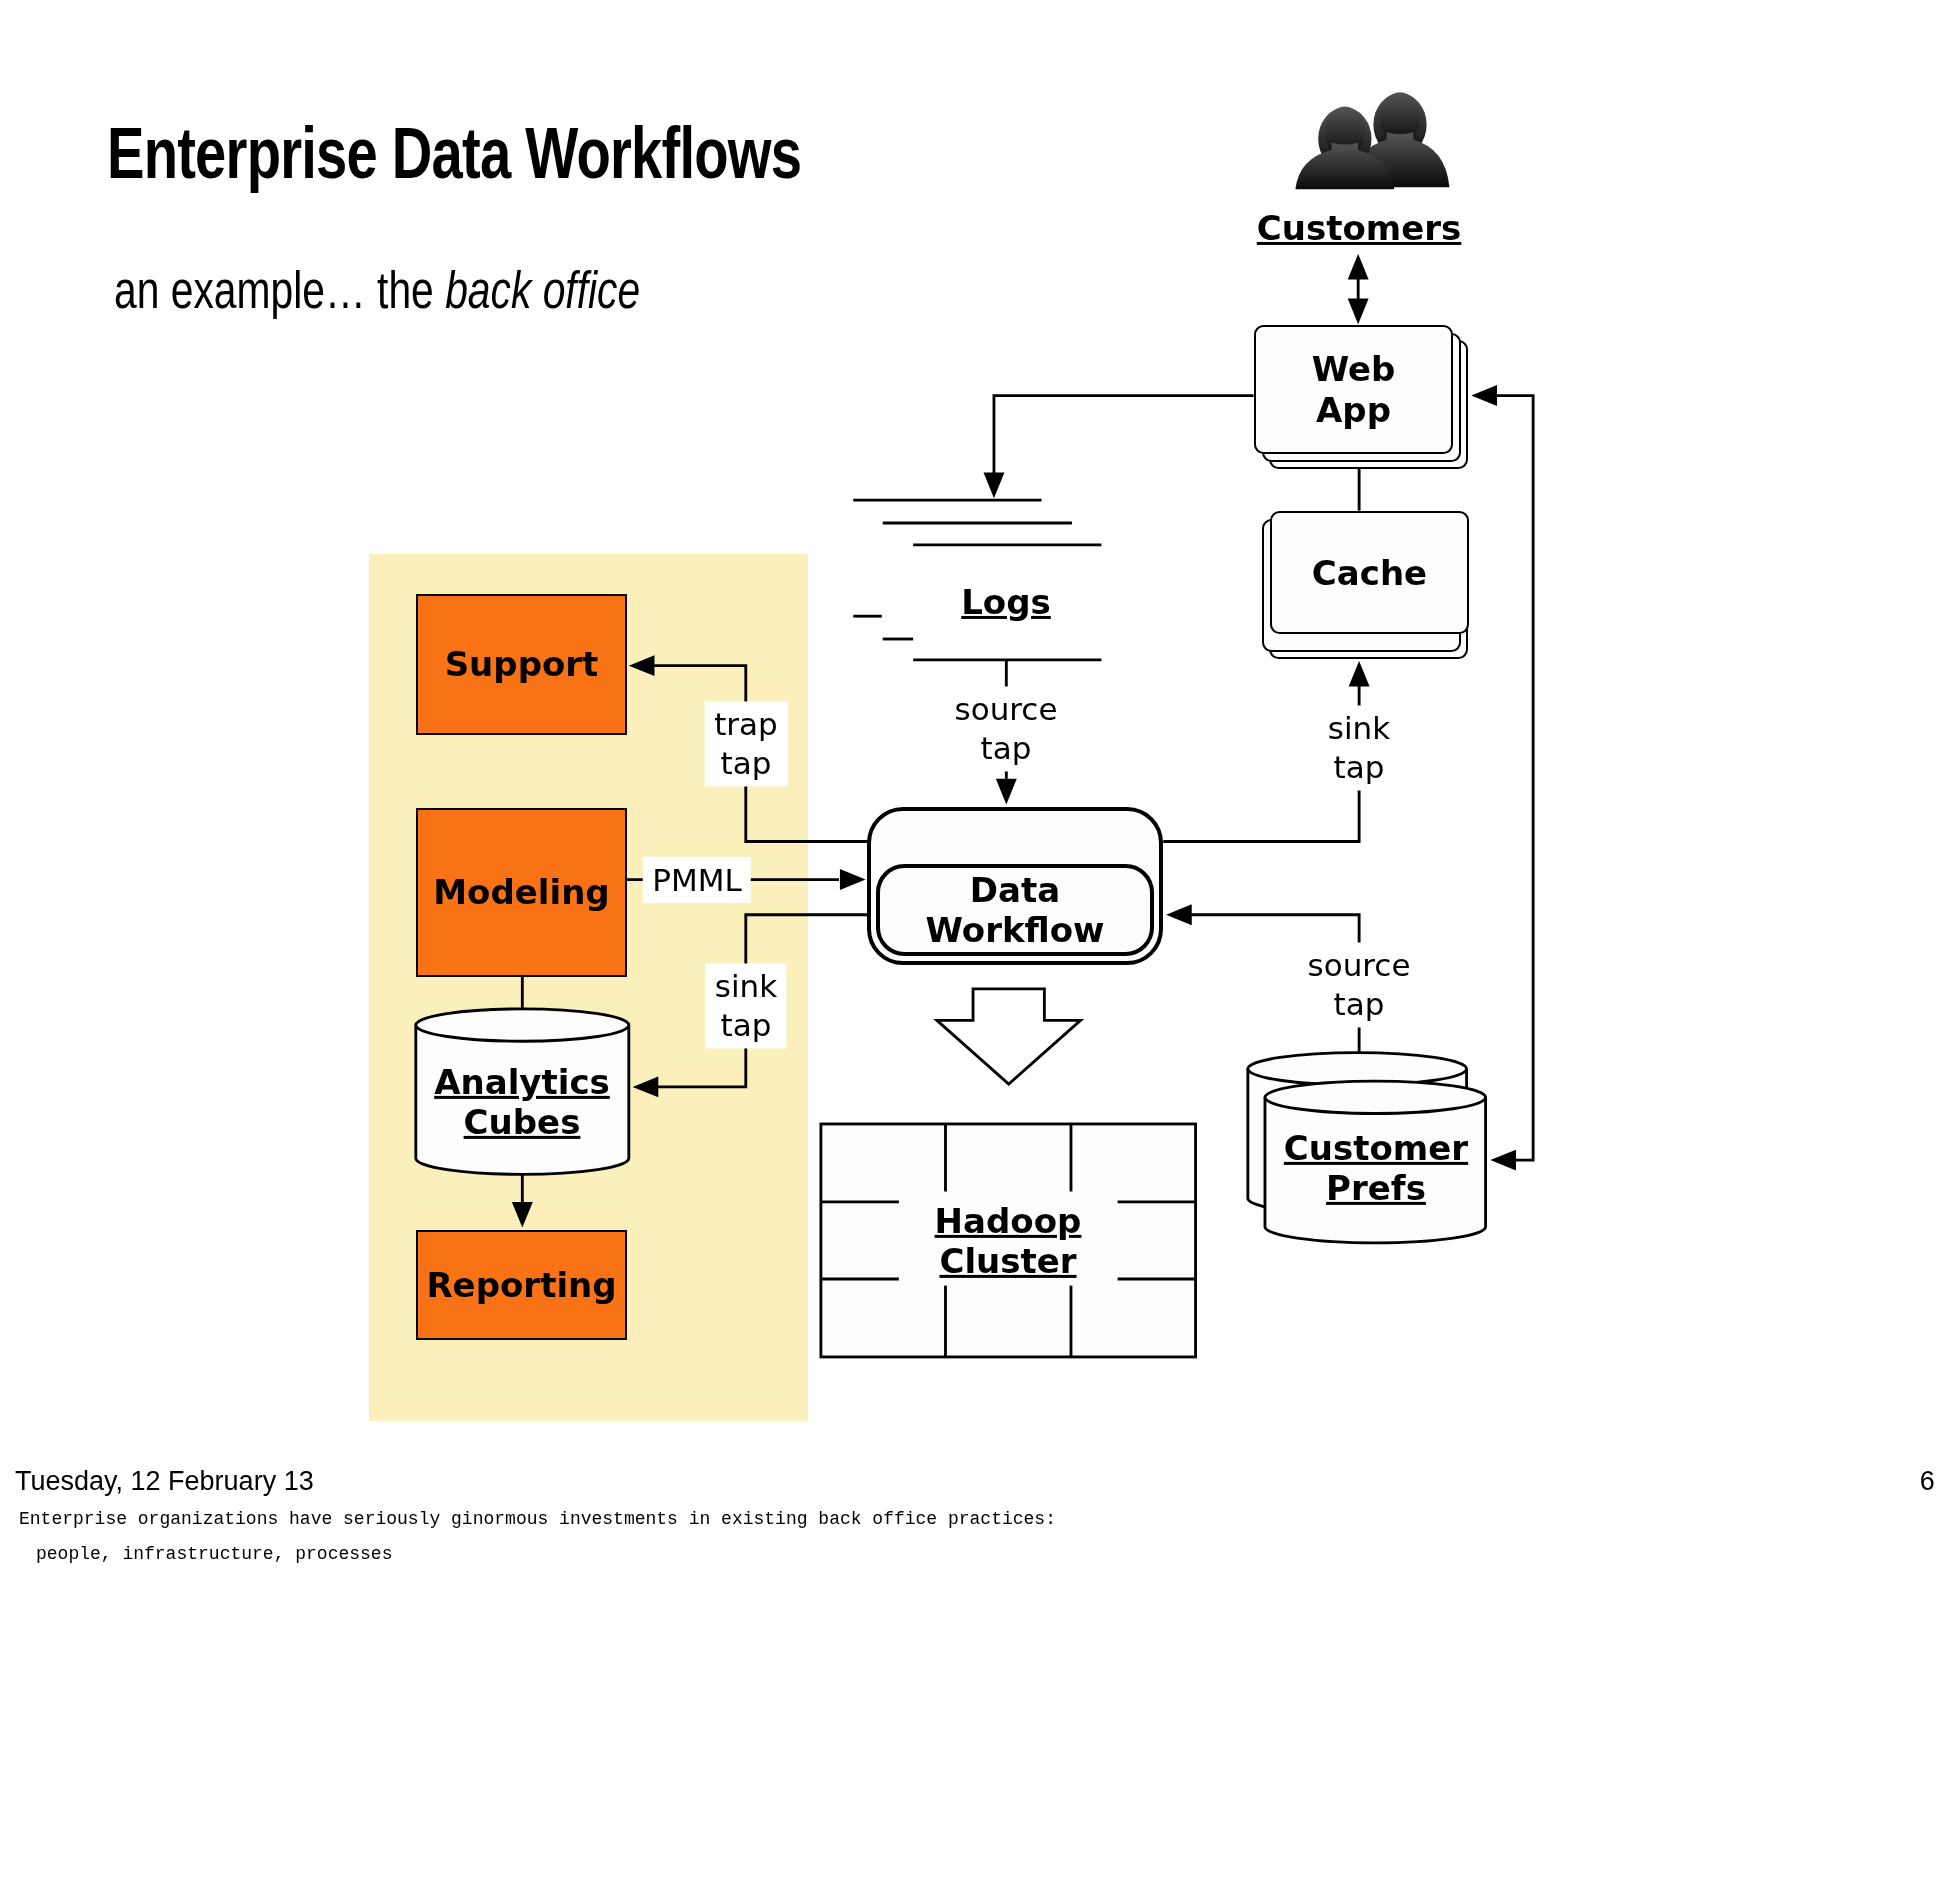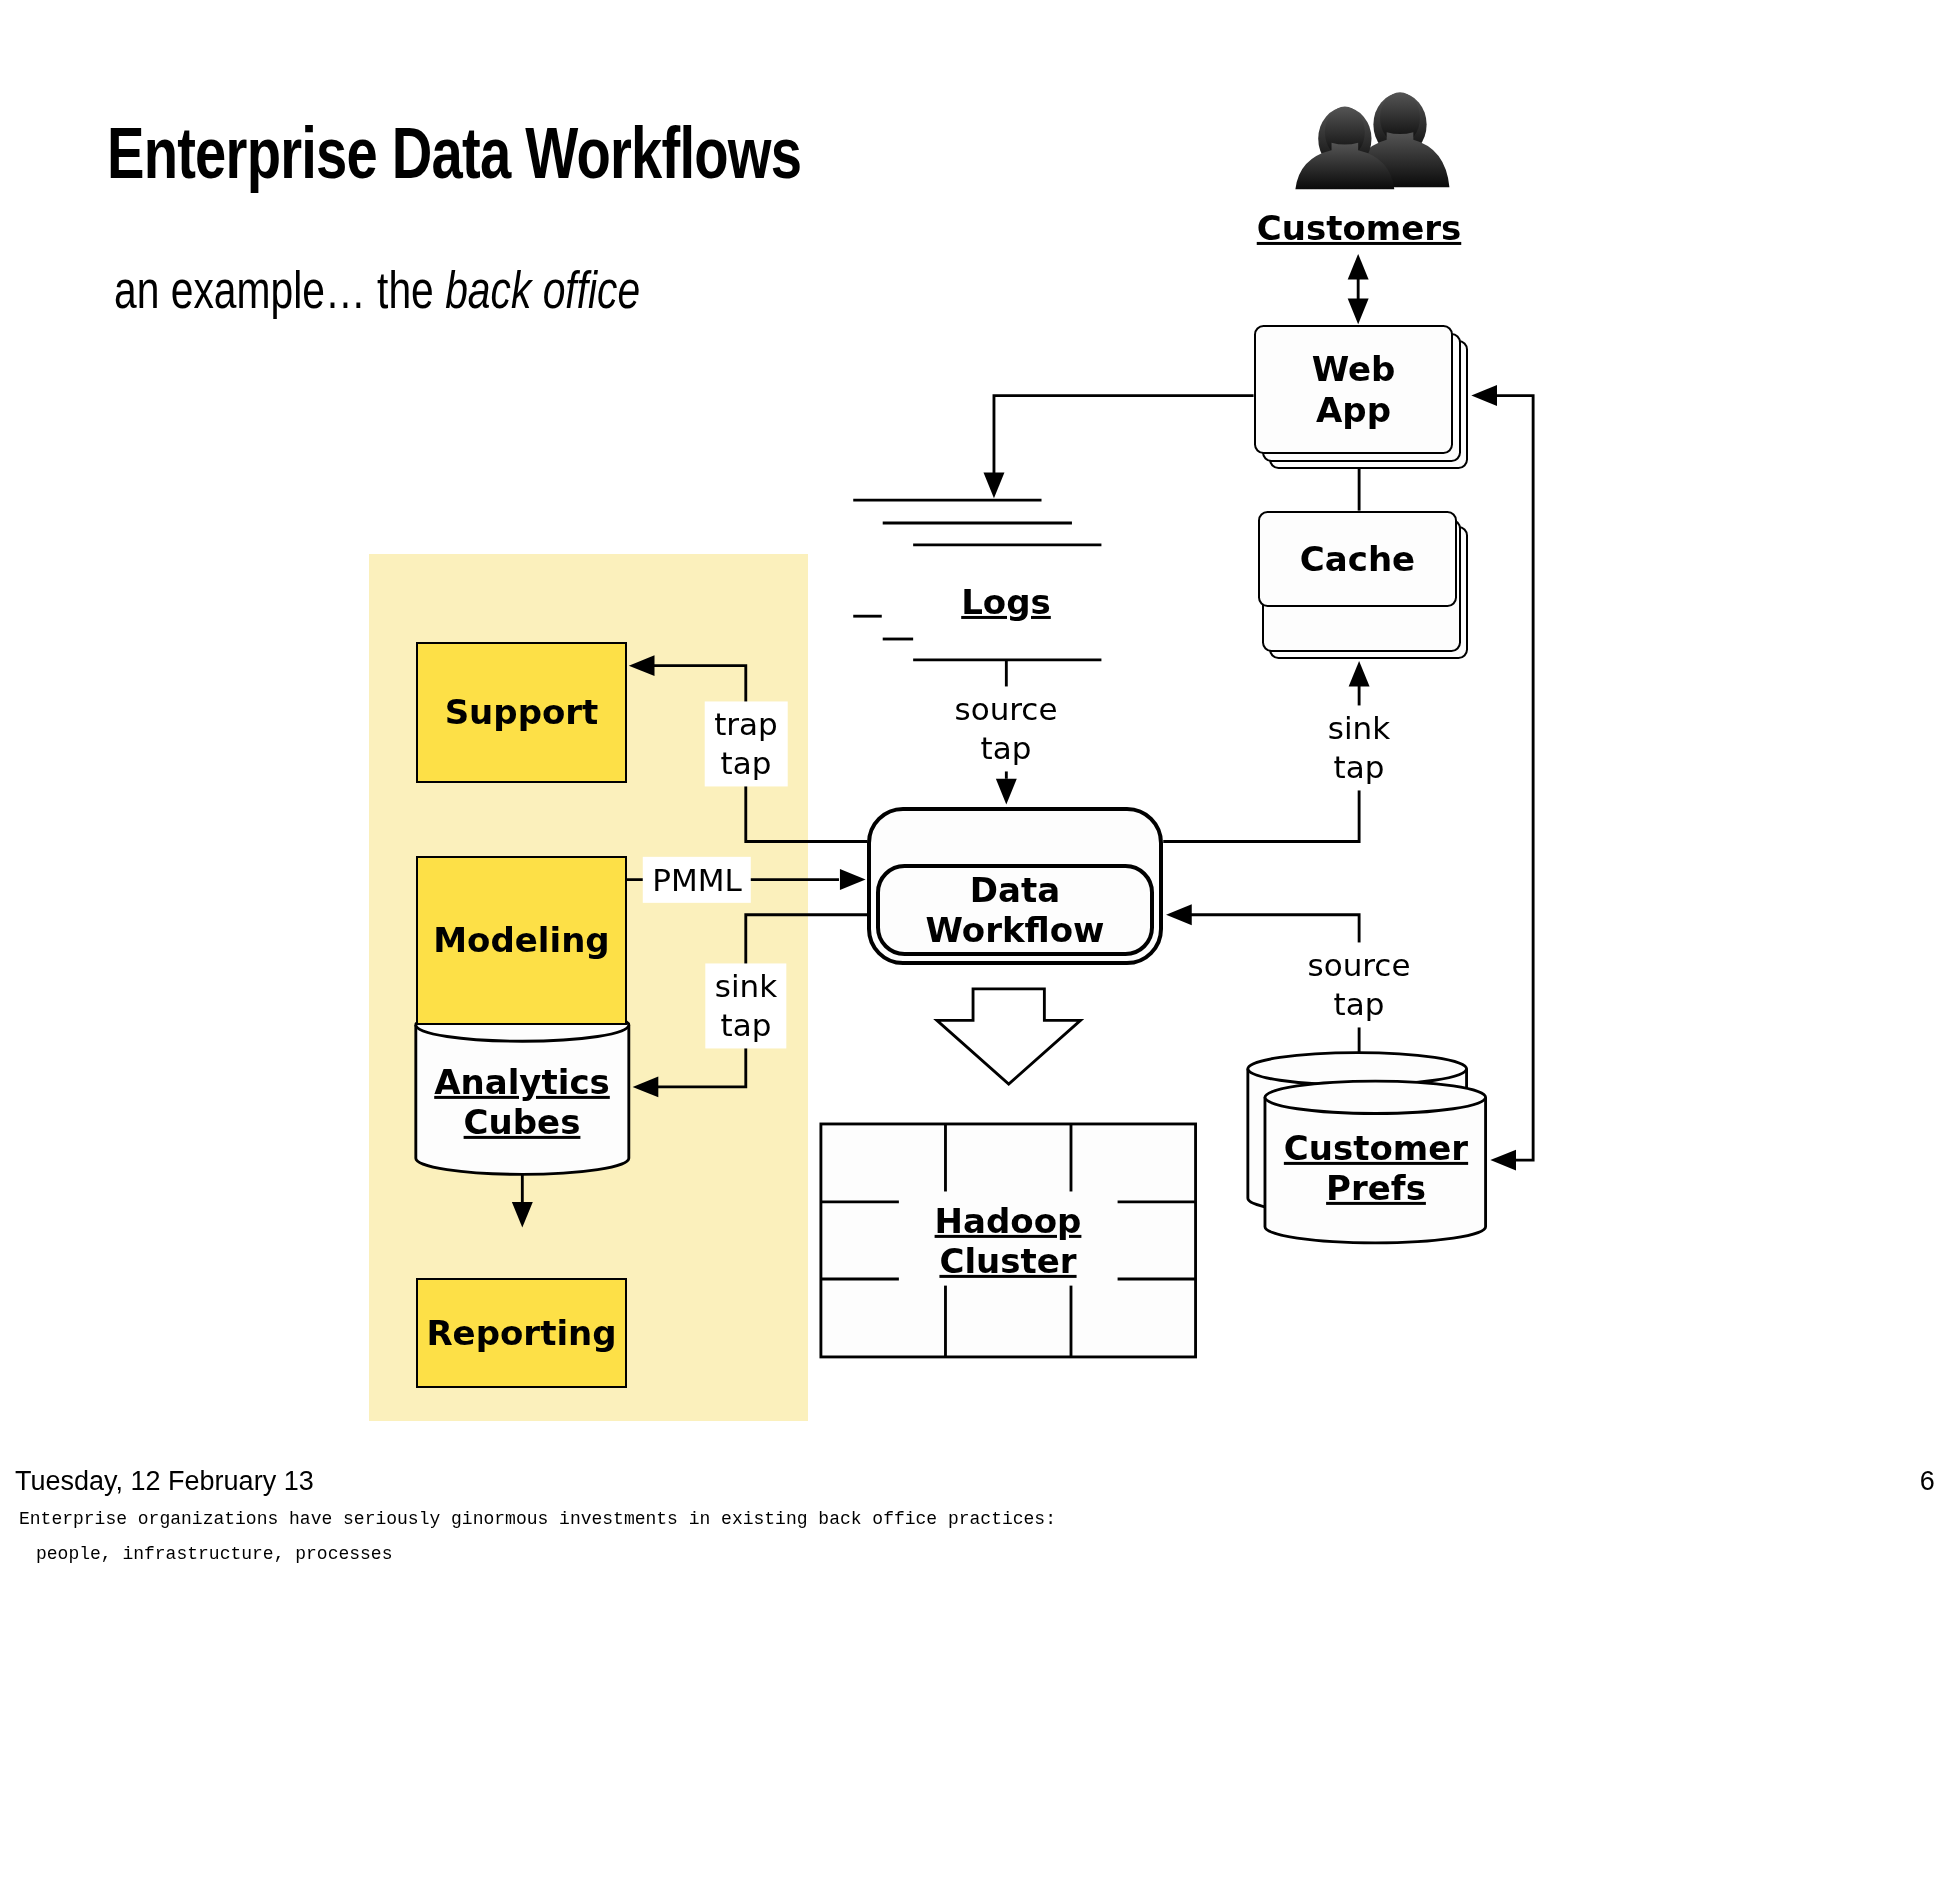--- a/index.html
+++ b/index.html
@@ -6,22 +6,22 @@
   .slide{position:relative;width:1948px;height:1898px;background:#ffffff;overflow:hidden;
          font-family:"DejaVu Sans",sans-serif;color:#000;}
   .abs{position:absolute;}
   .title{left:107px;top:112px;font-family:"Liberation Sans",sans-serif;font-weight:bold;
          font-size:72px;letter-spacing:-1px;transform:scaleX(0.78);transform-origin:left top;white-space:nowrap;}
   .subtitle{left:114px;top:261px;font-family:"Liberation Sans",sans-serif;font-size:51px;
             transform:scaleX(0.80);transform-origin:left top;white-space:nowrap;}
   .subtitle .em{font-style:italic;}
   .hl-panel{left:369px;top:554px;width:439px;height:867px;background:#FBF0BC;z-index:1;}
   svg.layer{left:0;top:0;z-index:2;}
-  .node{z-index:3;box-sizing:border-box;background:#fde047;border:2.9px solid #000;
-        display:flex;align-items:center;justify-content:center;text-align:center;margin-top:48px;}
+  .node{z-index:3;box-sizing:border-box;background:#f97316;border:2.9px solid #000;
+        display:flex;align-items:center;justify-content:center;text-align:center;}
   .node .lbl, .free-lbl{font-weight:bold;font-size:34px;line-height:1.18;white-space:pre-line;text-align:center;}
   .stack-wrap{z-index:3;}
   .stack-layer{position:absolute;box-sizing:border-box;background:#FDFDFD;border:2.9px solid #000;border-radius:9.5px;}
   .dw-outer{z-index:3;box-sizing:border-box;background:#FDFDFD;border:4.8px solid #000;border-radius:36px;}
   .dw-inner{position:absolute;left:4.8px;top:4.8px;right:4.8px;bottom:4.8px;box-sizing:border-box;
             border:4.8px solid #000;border-radius:28.5px;display:flex;align-items:center;justify-content:center;margin-top:48px;}
   .free-lbl{z-index:4;transform:translate(-50%,-50%);text-decoration:underline;}
   .tap-lbl{z-index:4;transform:translate(-50%,-50%);background:#ffffff;padding:3.8px 9.5px;
            font-size:31px;line-height:1.25;white-space:pre-line;text-align:center;}
   .footer-txt{font-family:"Liberation Sans",sans-serif;font-size:27px;z-index:4;}
@@ -138,21 +138,21 @@
     <div class="stack-layer" style="left:7.6px;top:7.6px;width:199px;height:129px;"></div>
     <div class="stack-layer" style="left:0;top:0;width:199px;height:129px;display:flex;align-items:center;justify-content:center;">
       <div class="lbl" style="font-weight:bold;font-size:34px;line-height:1.18;white-space:pre-line;text-align:center;">Web
 App</div>
     </div>
   </div>
 
   <div class="abs stack-wrap" style="left:1254px;top:511px;width:214px;height:148px;">
     <div class="stack-layer" style="left:15px;top:15px;width:199px;height:133px;"></div>
     <div class="stack-layer" style="left:7.6px;top:7.6px;width:199px;height:133px;"></div>
-    <div class="stack-layer" style="left:4px;top:0;width:199px;height:96px;display:flex;align-items:center;justify-content:center;">
+    <div class="stack-layer" style="left:16px;top:0;width:199px;height:123px;display:flex;align-items:center;justify-content:center;">
       <div class="lbl" style="font-weight:bold;font-size:34px;white-space:pre-line;text-align:center;">Cache</div>
     </div>
   </div>
 
   <div class="abs dw-outer" style="left:867px;top:807px;width:296px;height:158px;">
     <div class="dw-inner">
       <div class="lbl" style="font-weight:bold;font-size:34px;line-height:1.18;white-space:pre-line;text-align:center;">Data
 Workflow</div>
     </div>
   </div>

